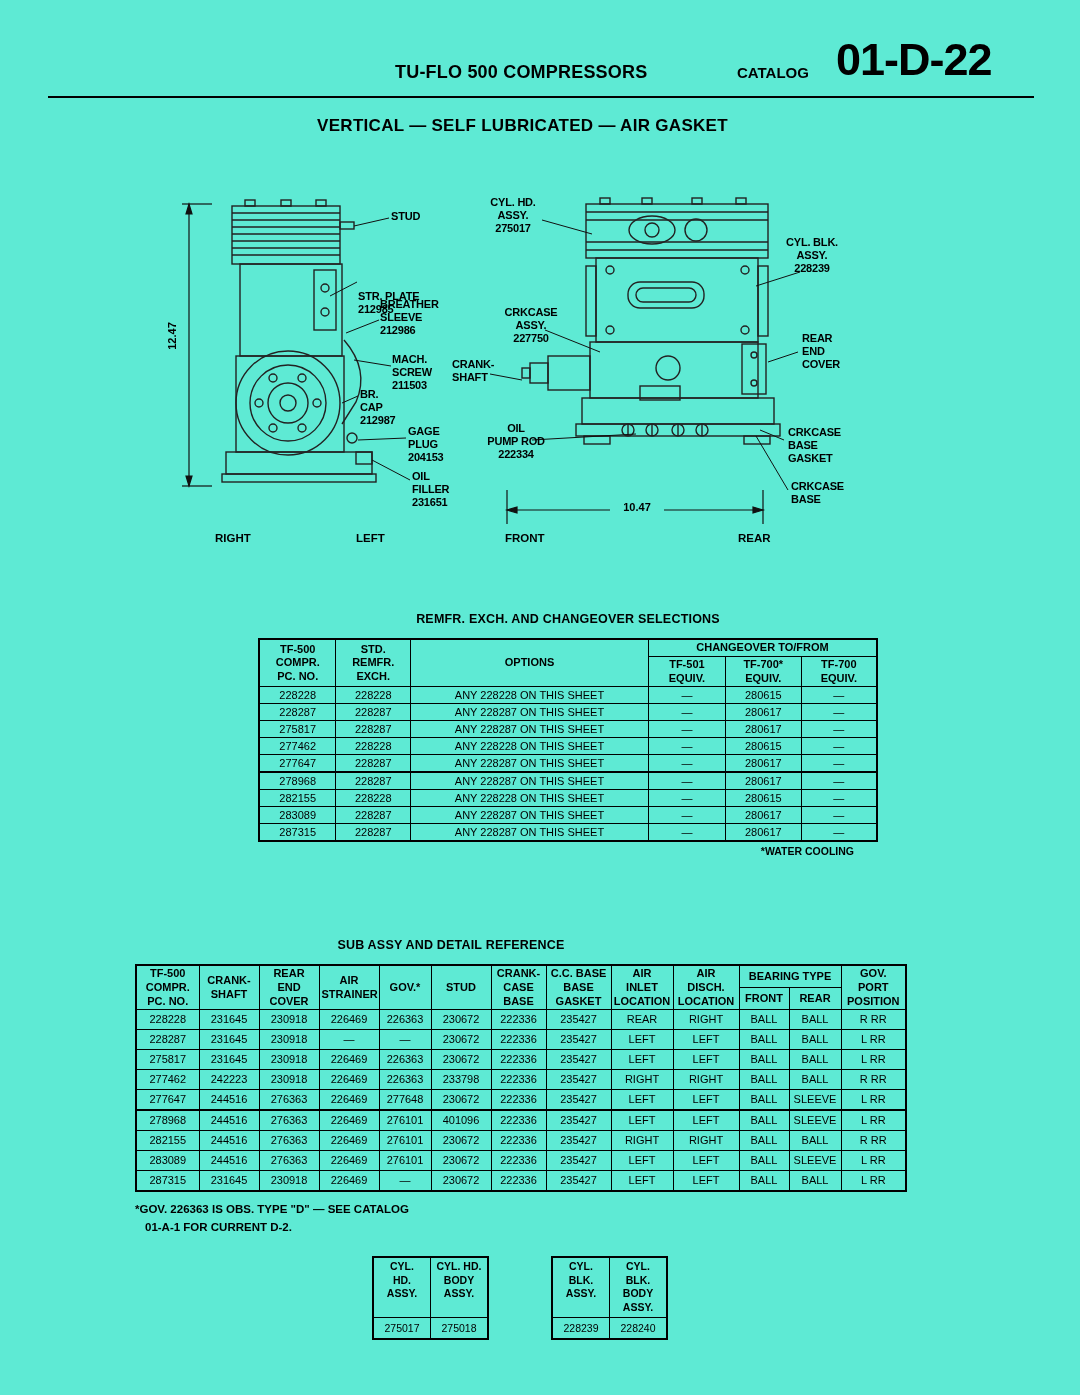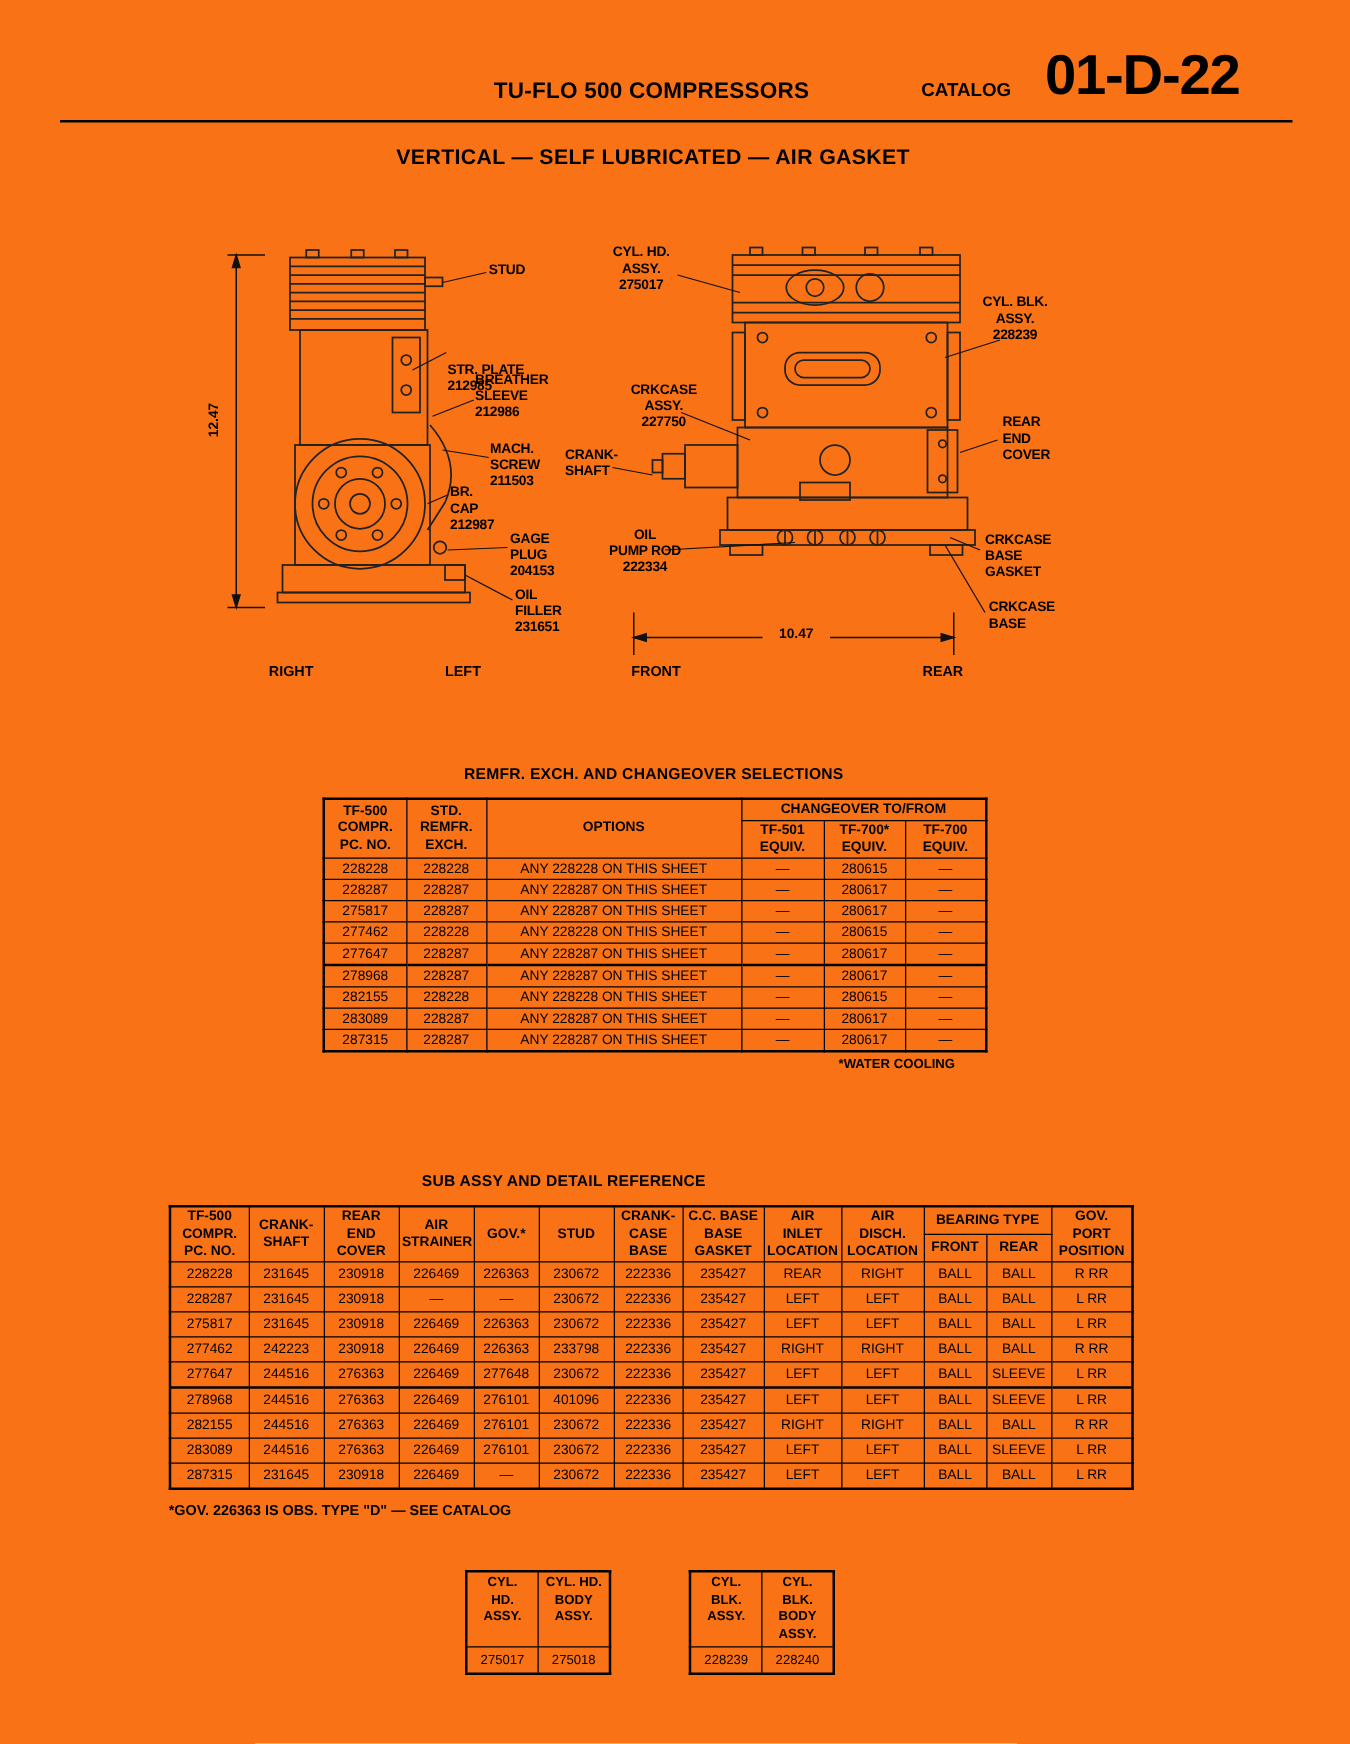--- a/index.html
+++ b/index.html
@@ -1,17 +1,17 @@
 <!DOCTYPE html>
 <html><head>
 <meta charset="utf-8">
 <style>
   html,body { margin:0; padding:0; background:#ffffff; }
   .page {
-    position:relative; width:1080px; height:1395px; background:#f97316;
+    position:relative; width:1080px; height:1395px; background:#5eead4;
     font-family:"Liberation Sans", sans-serif; color:#000; overflow:hidden;
   }
   
   .hdr-title { position:absolute; left:395px; top:62px; font-size:18px; font-weight:700; letter-spacing:.2px; }
   .hdr-cat   { position:absolute; left:737px; top:64px; font-size:15px; font-weight:700; }
   .hdr-num   { position:absolute; left:836px; top:34px; font-size:45px; font-weight:700; letter-spacing:-1px; }
   .rule      { position:absolute; left:48px; top:96px; width:986px; border-top:2.5px solid #000; }
   .subtitle  { position:absolute; left:0; top:116px; width:1045px; text-align:center; font-size:17px; font-weight:700; letter-spacing:.3px; }
 
   
@@ -27,21 +27,21 @@
   .tbl { border-collapse:collapse; border:2.5px solid #000; table-layout:fixed; width:100%; }
   .tbl th, .tbl td { border:1px solid #000; font-size:11px; text-align:center; padding:1px 2px; overflow:hidden; }
   .tbl th { font-weight:700; white-space:pre-line; line-height:1.25; vertical-align:middle; }
   .tbl td { font-weight:400; }
   .th-bottom { vertical-align:bottom; padding-bottom:3px; }
   .c-bold { font-weight:700; }
   tr.group-end td { border-bottom:2.5px solid #000; }
 
   .tbl-title { text-align:center; font-size:12.5px; font-weight:700; letter-spacing:.2px; margin:0 0 12px 0; }
 
-  .t1-block { position:absolute; left:258px; top:612px; width:530px; }
+  .t1-block { position:absolute; left:258px; top:612px; width:620px; }
   .t1 td { height:14px; line-height:1.15; }
   .footnote1 { margin-top:3px; text-align:right; font-size:10.5px; font-weight:700; padding-right:24px; }
 
   .t2-block { position:absolute; left:135px; top:938px; width:632px; }
   .t2 td { height:17px; line-height:1.15; }
   .footnote2 { margin-top:9px; font-size:11.5px; font-weight:700; line-height:1.55; }
   .footnote2 .fl2 { padding-left:10px; }
 
   .small-tables { position:absolute; left:372px; top:1256px; display:flex; gap:62px; }
   .small-tbl { border-collapse:collapse; border:2px solid #000; table-layout:fixed; }
@@ -533,20 +533,21 @@
             <td>LEFT</td>
             <td>LEFT</td>
             <td>BALL</td>
             <td>BALL</td>
             <td>L RR</td>
           </tr>
         </tbody>
     </table>
     <div class="footnote2">
       <div class="fl1">*GOV. 226363 IS OBS. TYPE "D" — SEE CATALOG</div>
+      <div class="fl2">01-A-1 FOR CURRENT D-2.</div>
     </div>
   </div>
 
   <div class="small-tables">
     <table class="small-tbl">
       <tbody>
           <tr>
         <th>CYL.
 HD.
 ASSY.</th>

